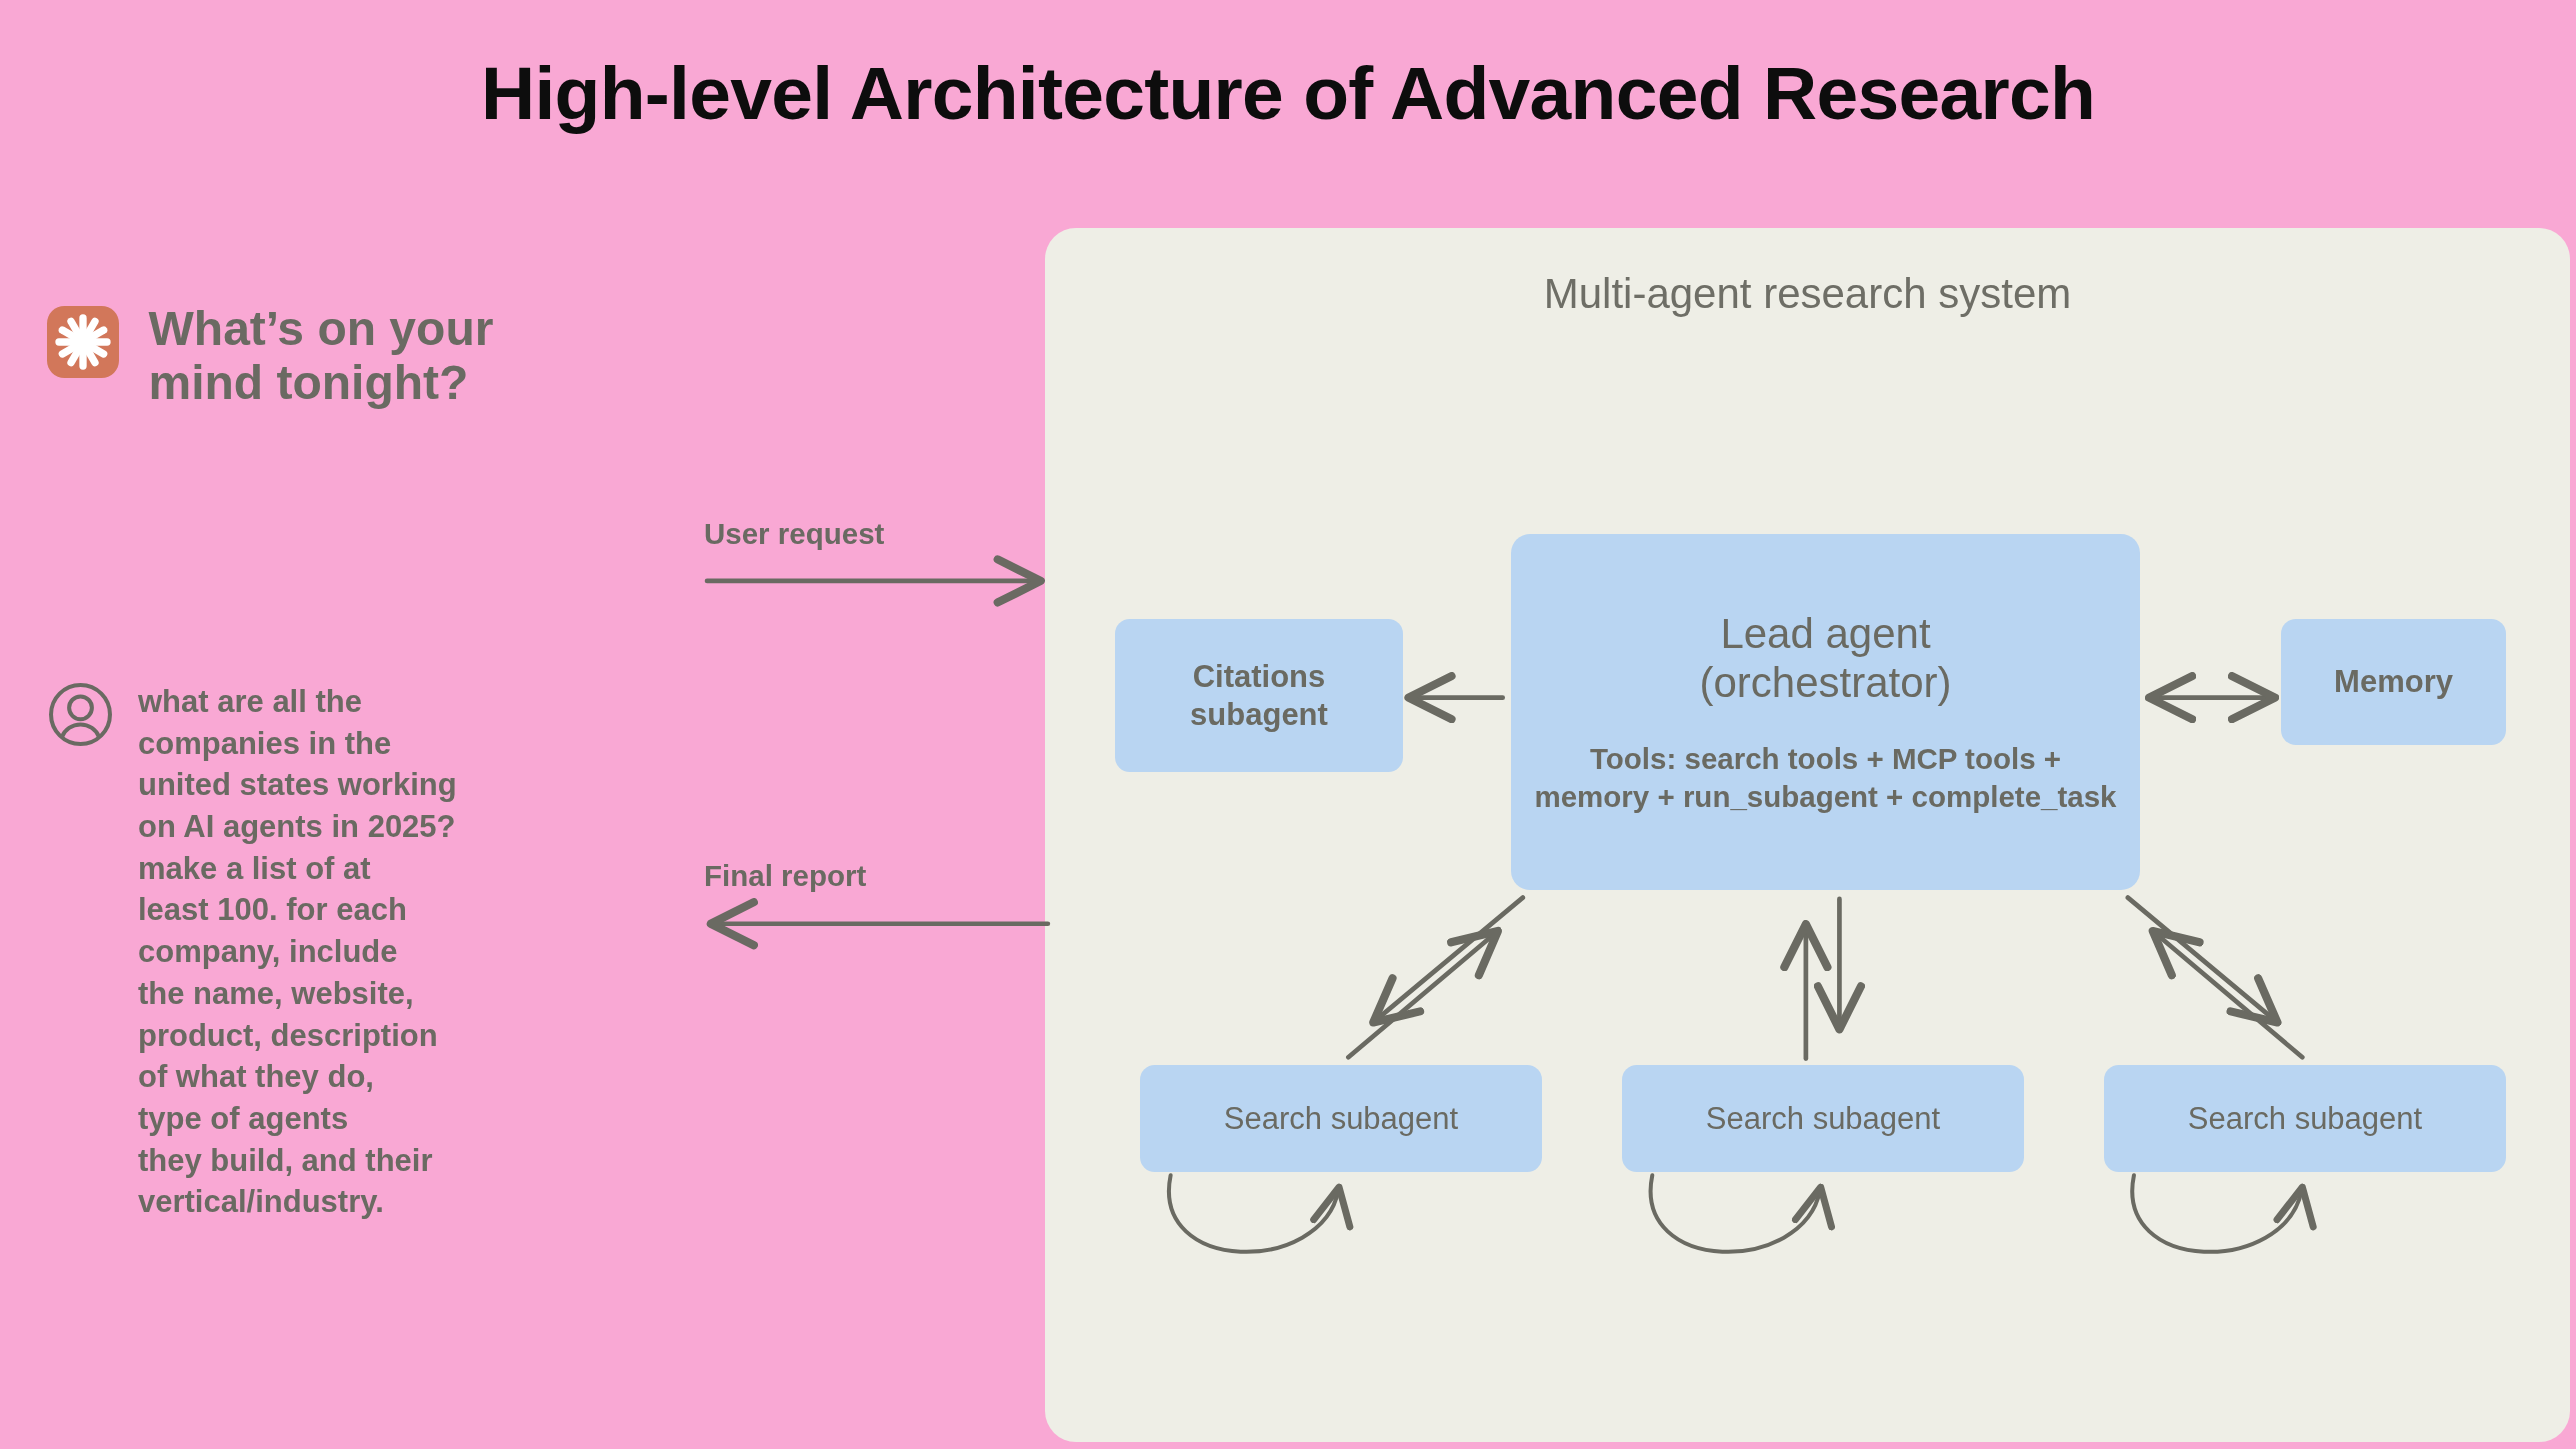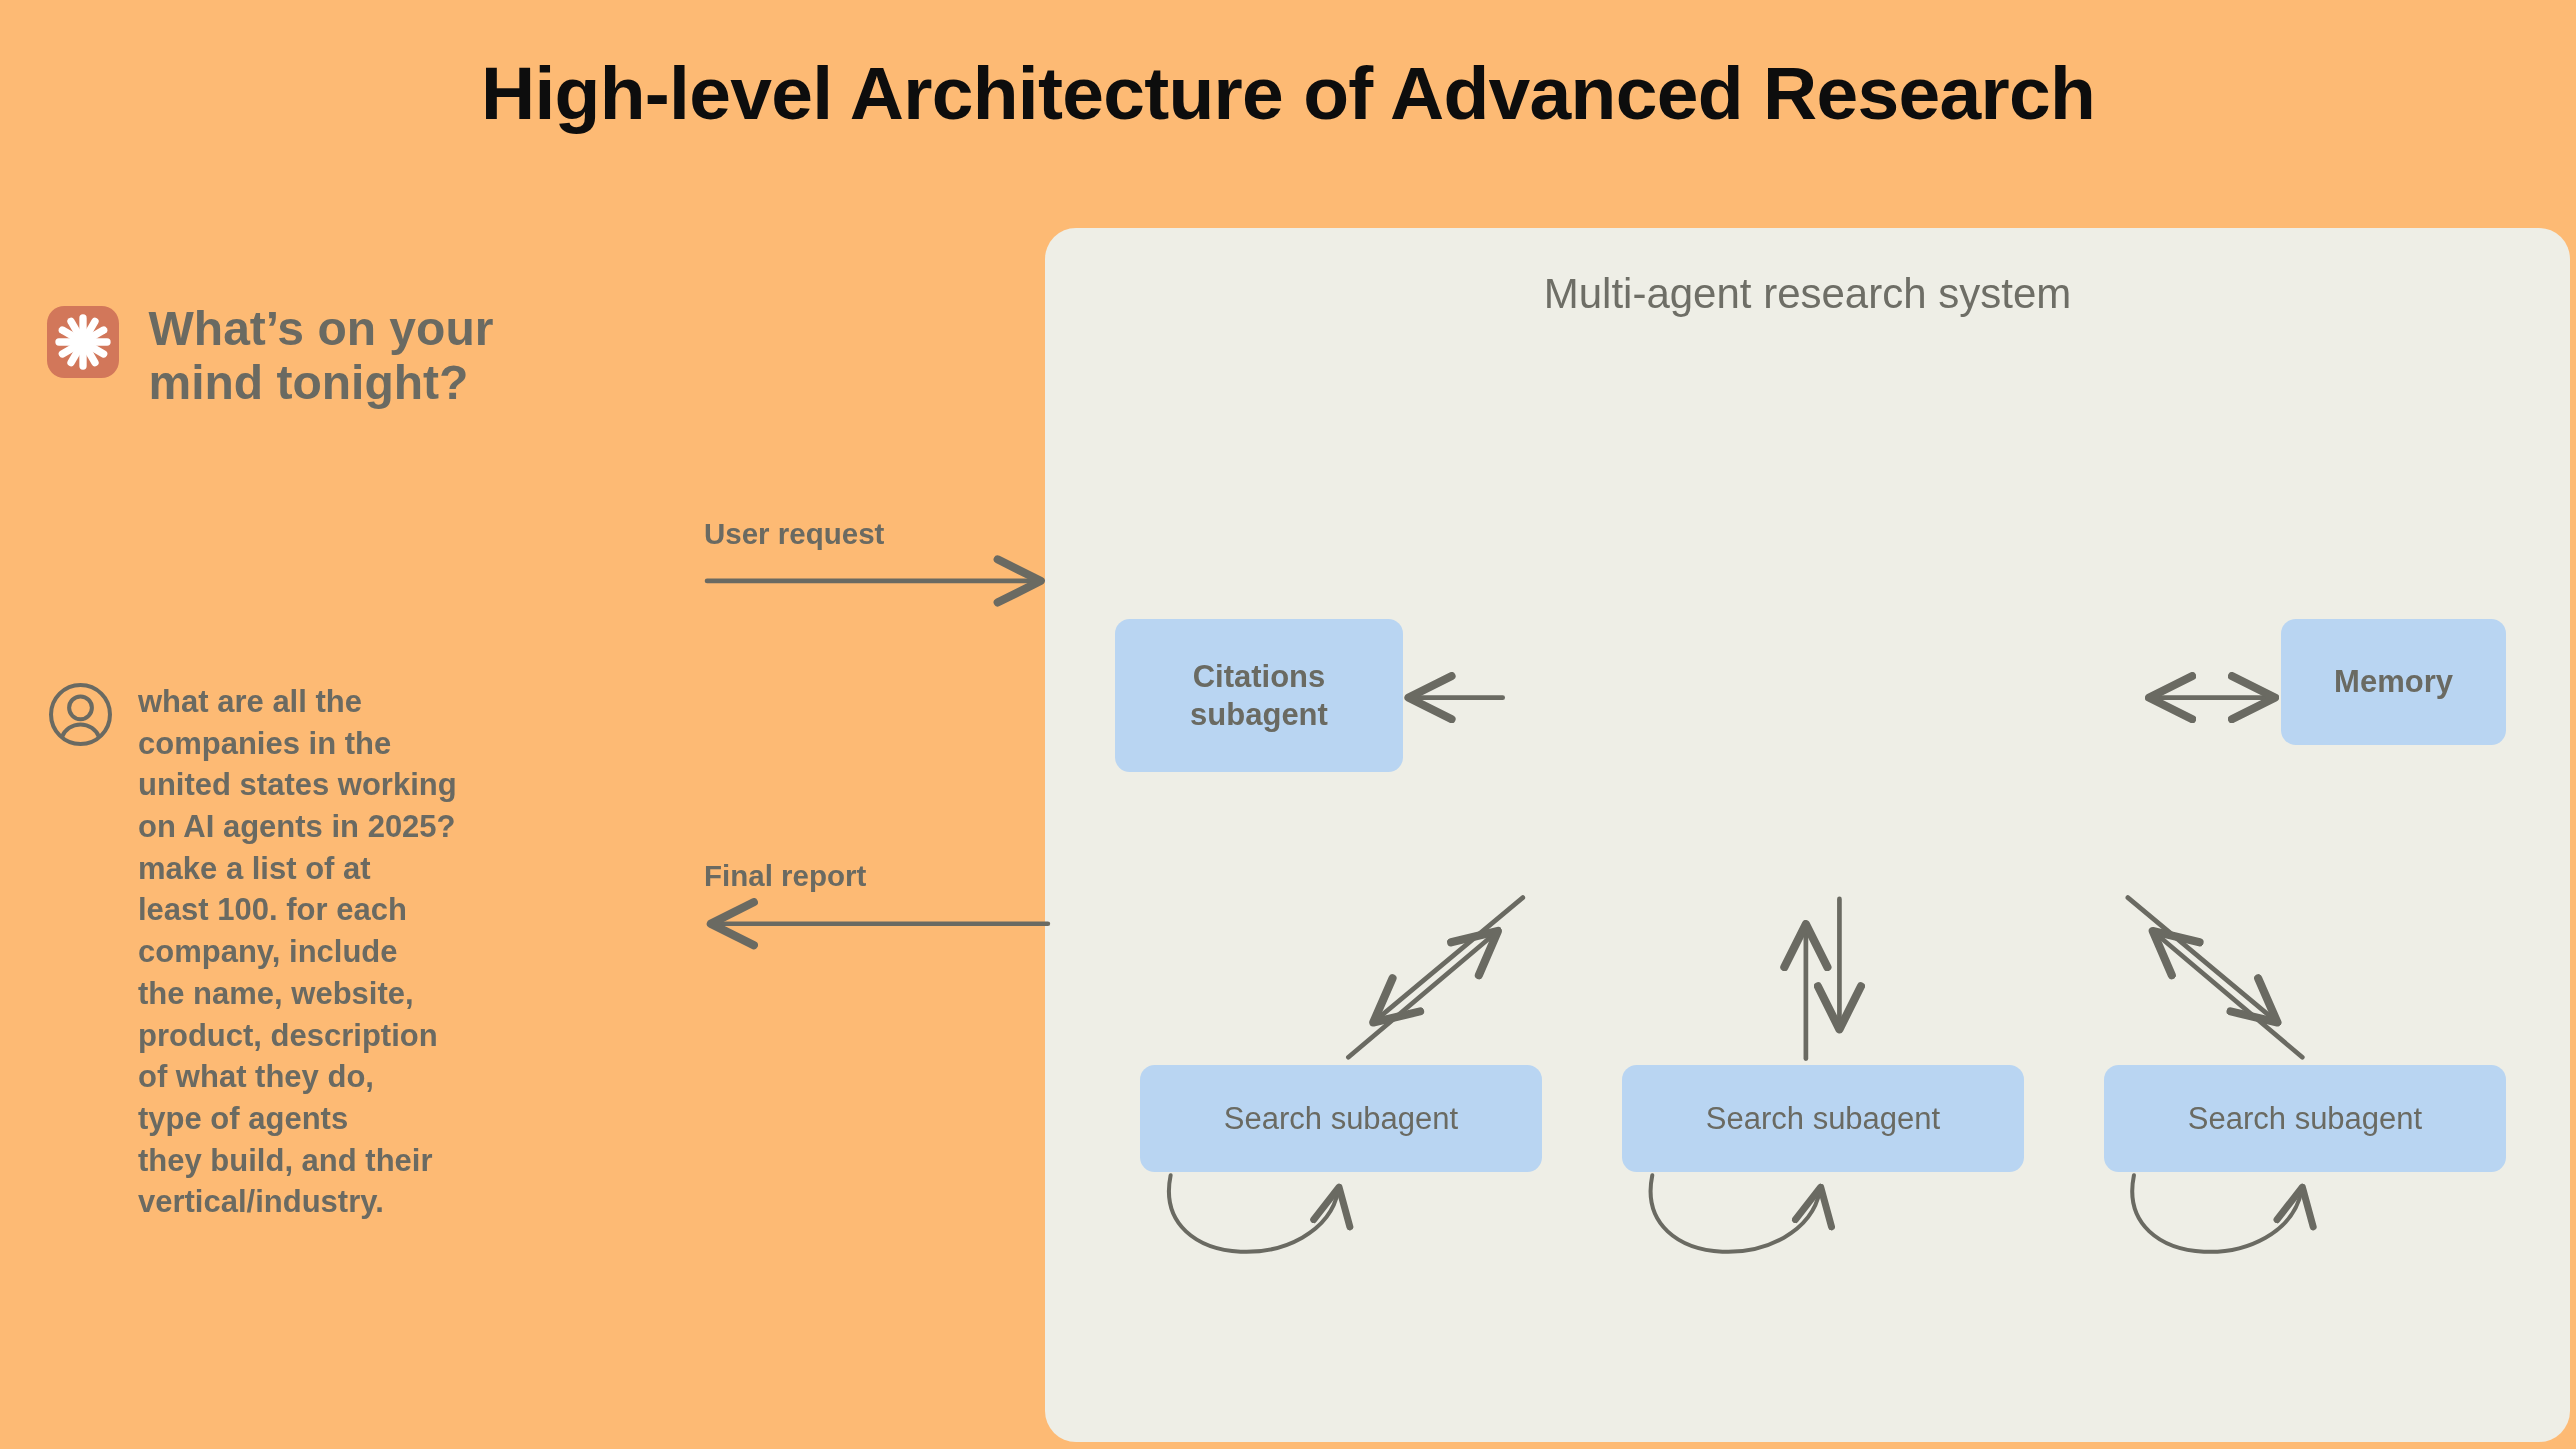--- a/index.html
+++ b/index.html
@@ -2,21 +2,21 @@
 <html style="font-size:10.7px"><head>
 <meta charset="utf-8">
 <style>
   * { box-sizing: border-box; margin: 0; padding: 0; }
   html, body {
     width: 2576px; height: 1449px;
     background: #ffffff;
     font-family: "Liberation Sans", sans-serif;
     overflow: hidden;
   }
-  #stage { position: relative; width: 2576px; height: 1449px; background: #fdba74; }
+  #stage { position: relative; width: 2576px; height: 1449px; background: #f9a8d4; }
 
   
   .title {
     position: absolute; left: 0; top: 52px; width: 2576px;
     text-align: center;
     font-size: 75px; font-weight: 700; letter-spacing: -0.7px;
     color: #0d0d0d;
     line-height: 1.1;
   }
 
@@ -168,20 +168,25 @@
 vertical/industry.</div>
   </div>
 
   <div class="panel" id="panel-right">
     <div class="panel-title">Multi-agent research system</div>
   </div>
 
   <div class="flow-label" id="label-user-request">User request</div>
   <div class="flow-label" id="label-final-report">Final report</div>
 
+  <div class="node" id="node-lead">
+    <div class="lead-title" style="white-space:pre-line">Lead agent
+(orchestrator)</div>
+    <div class="lead-tools">Tools: search tools + MCP tools + memory + run_subagent + complete_task</div>
+  </div>
 
   <div class="node" id="node-citations">
     <div class="node-label" style="white-space:pre-line">Citations
 subagent</div>
   </div>
 
   <div class="node" id="node-memory">
     <div class="node-label">Memory</div>
   </div>
 

